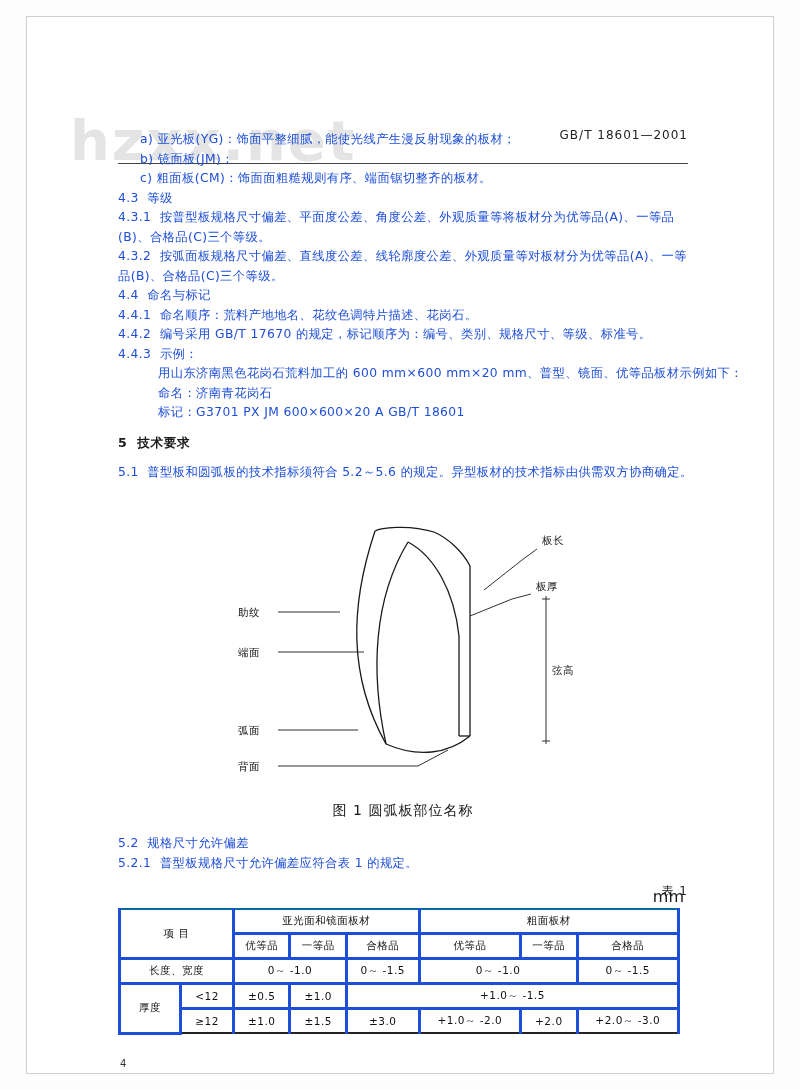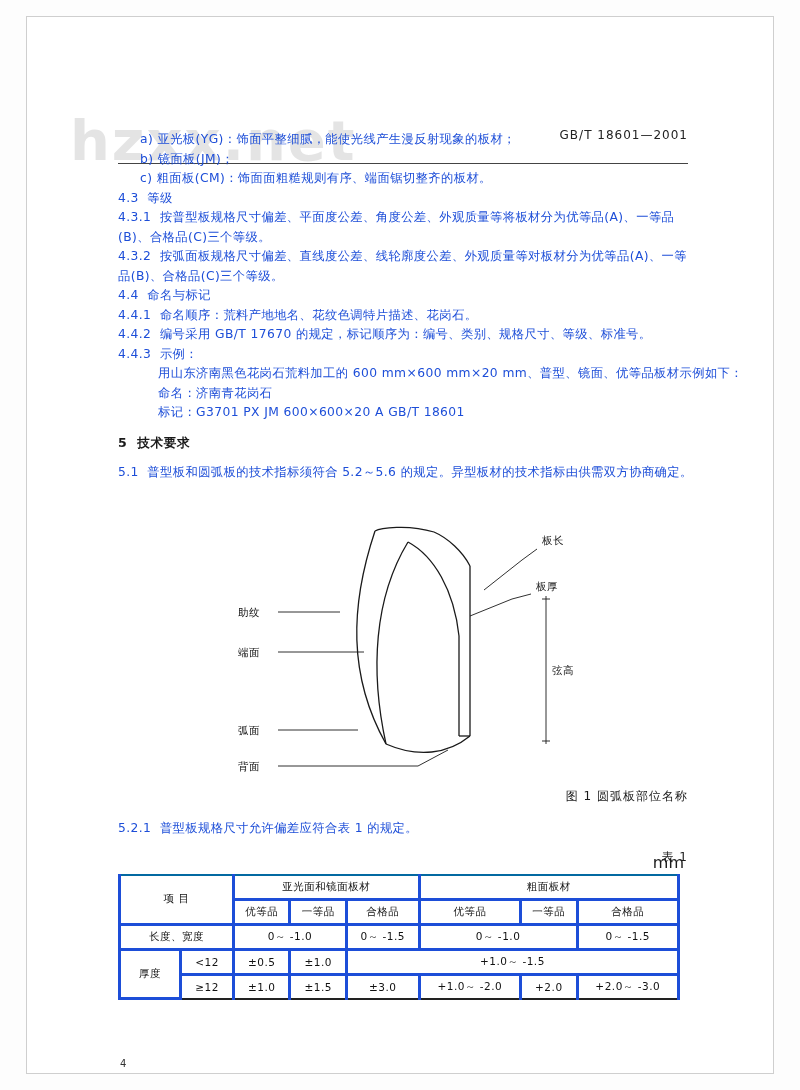--- a/index.html
+++ b/index.html
@@ -80,24 +80,24 @@
     font-weight:600;
     white-space:pre;
   }
   
   .figure-wrap{
     position:relative;
     width:570px;height:300px;
     margin-top:4px;
   }
   .figure-caption{
-    text-align:right;
-    font-size:12px;
+    text-align:center;
+    font-size:14px;
     letter-spacing:1px;
-    margin-top:2px;
+    margin-top:16px;
   }
   
   .tbl-title{
     text-align:right;
     font-size:12px;
     letter-spacing:1px;
     margin-top:10px;
   }
   .tbl-unit{
     text-align:right;
@@ -228,20 +228,21 @@
         <text class="fig-label" x="120" y="130">助纹</text>
         <text class="fig-label" x="120" y="170">端面</text>
         <text class="fig-label" x="434" y="188">弦高</text>
         <text class="fig-label" x="120" y="248">弧面</text>
         <text class="fig-label" x="120" y="284">背面</text>
       </svg>
     </div>
     <div class="figure-caption">图 1  圆弧板部位名称</div>
 
     <div class="gap-l"></div>
+    <div class="line">5.2  规格尺寸允许偏差</div>
     <div class="line">5.2.1  普型板规格尺寸允许偏差应符合表 1 的规定。</div>
 
     <div class="tbl-title">表 1</div>
     <div class="tbl-unit">mm</div>
 
     <table class="spec">
       <tbody>
         <tr class="thick-top">
           <td class="col-item" rowspan="2" colspan="2">项    目</td>
           <td colspan="3">亚光面和镜面板材</td>

